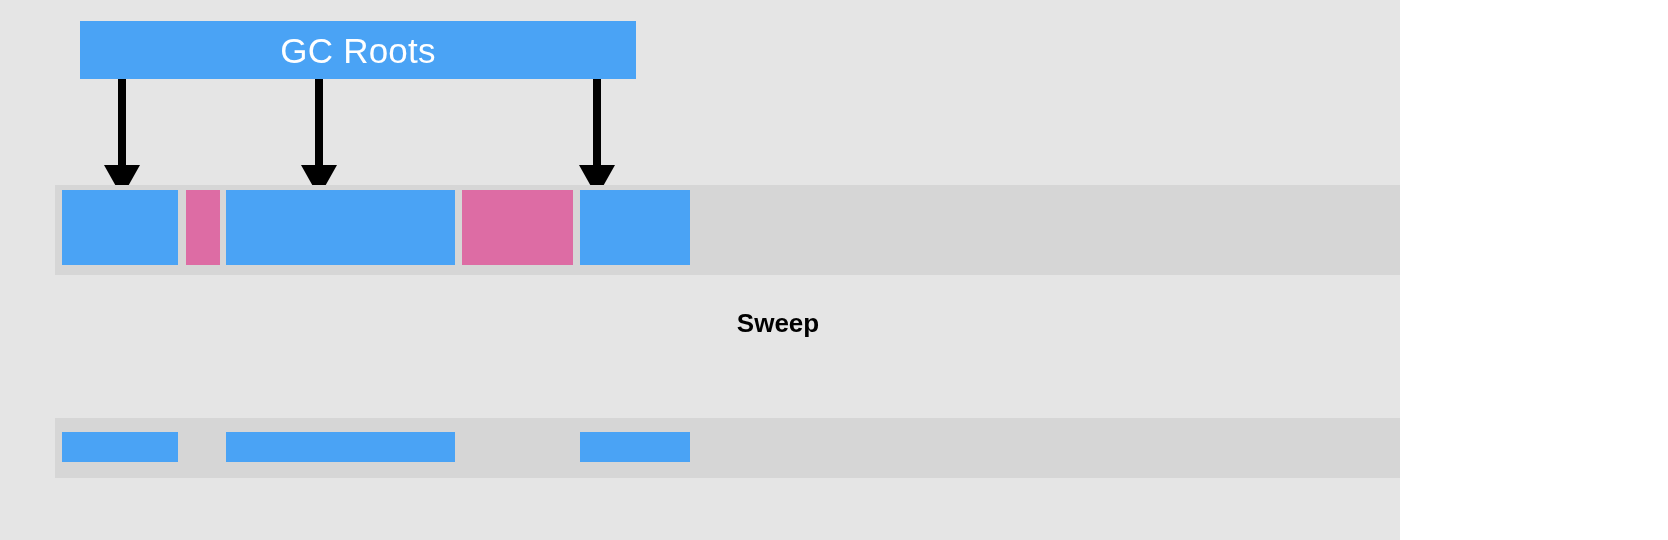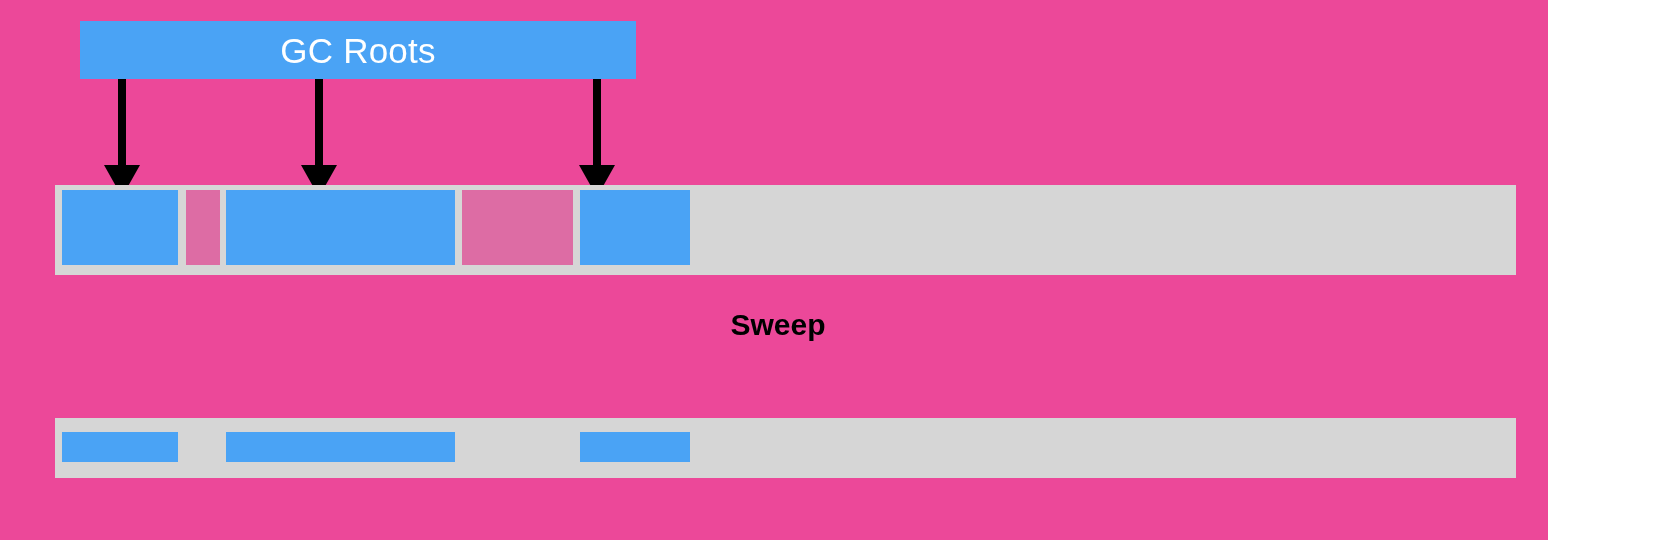--- a/index.html
+++ b/index.html
@@ -2,23 +2,23 @@
 <html><head>
 <meta charset="utf-8">
 <style>
   html, body {
     margin: 0;
     padding: 0;
     background: #ffffff;
   }
   #canvas {
     position: relative;
-    width: 1548px;
+    width: 1400px;
     height: 540px;
-    background: #ec4899;
+    background: #e5e5e5;
     overflow: hidden;
     font-family: "Liberation Sans", sans-serif;
   }
 
   
   .roots-box {
     position: absolute;
     left: 80px;
     top: 21px;
     width: 556px;
@@ -66,21 +66,21 @@
   
   .row-bot .block   { top: 432px; height: 30px; }
 
   
   .sweep-label {
     position: absolute;
     left: 0;
     top: 308px;
     width: 1556px;
     text-align: center;
-    font-size: 30px;
+    font-size: 26px;
     font-weight: bold;
     color: #000000;
     font-family: "Liberation Sans", sans-serif;
   }
 </style>
 </head>
 <body>
 
 <div id="canvas">
 

